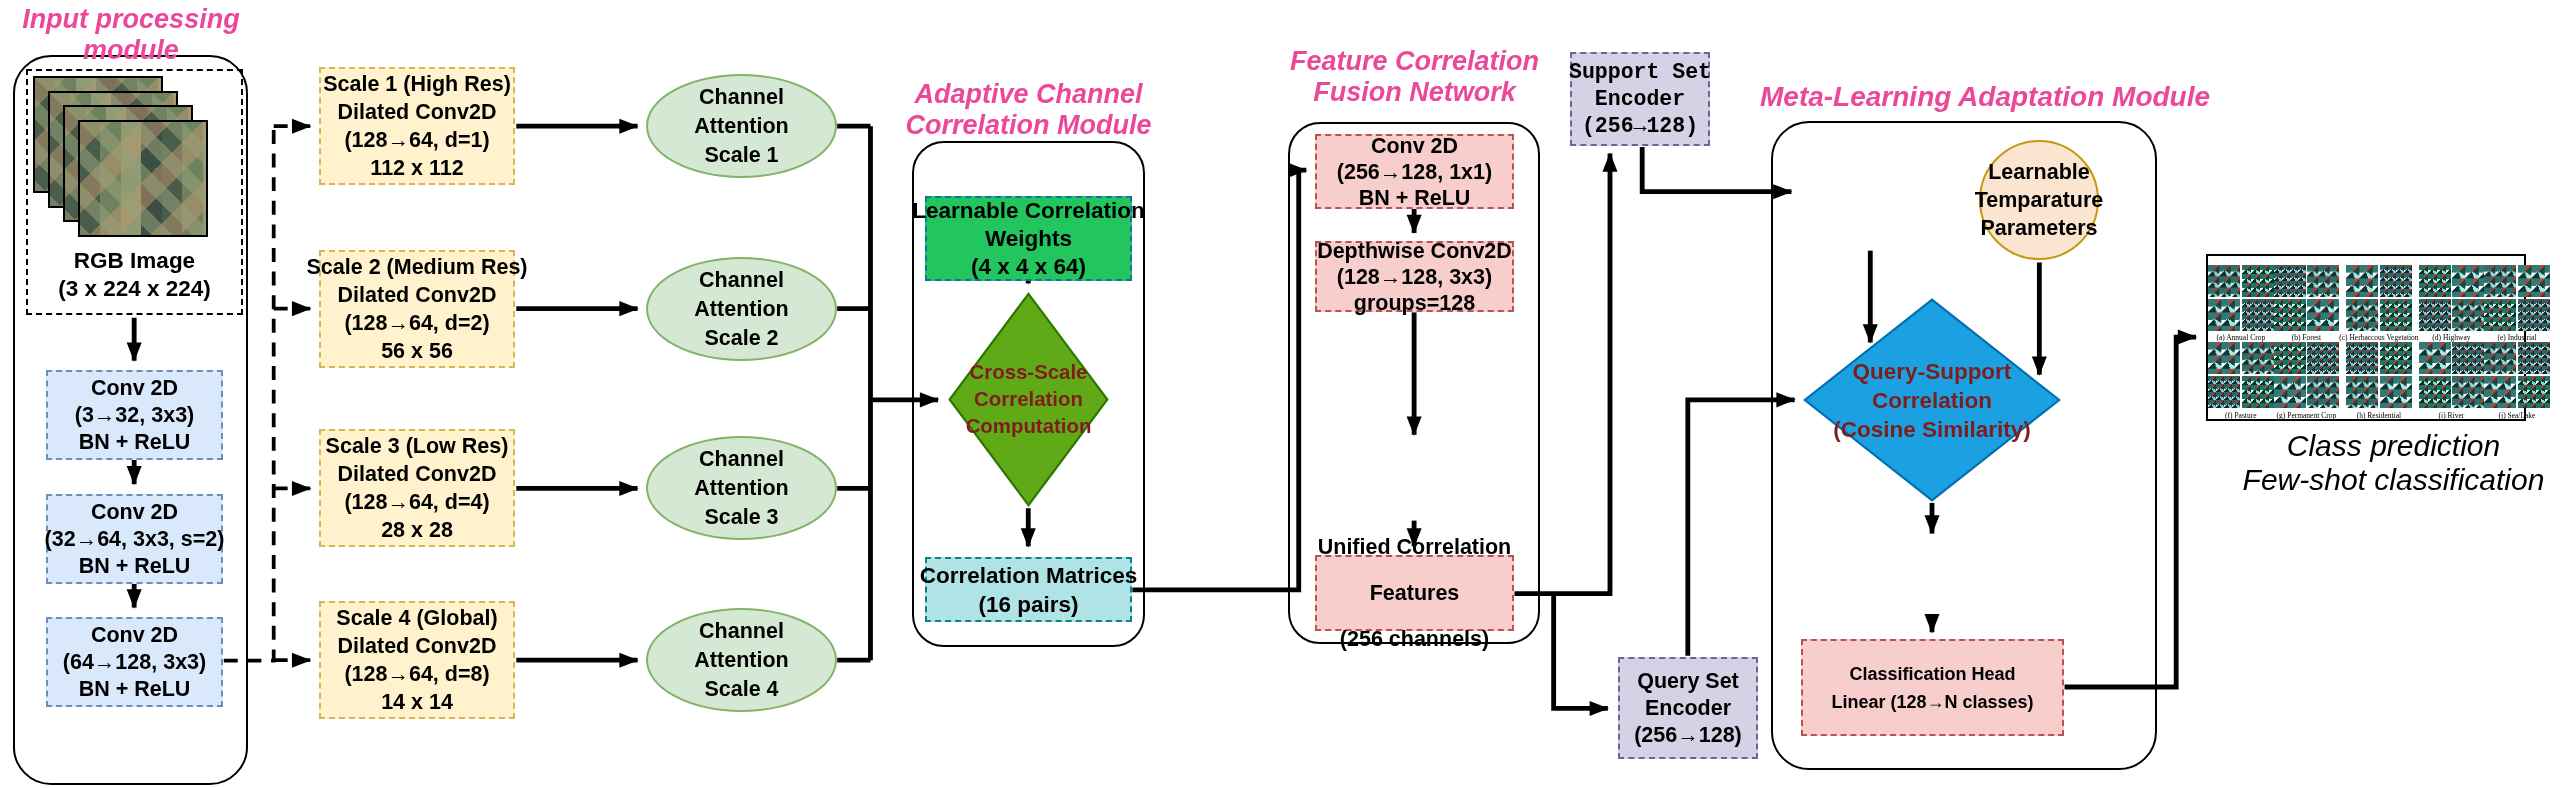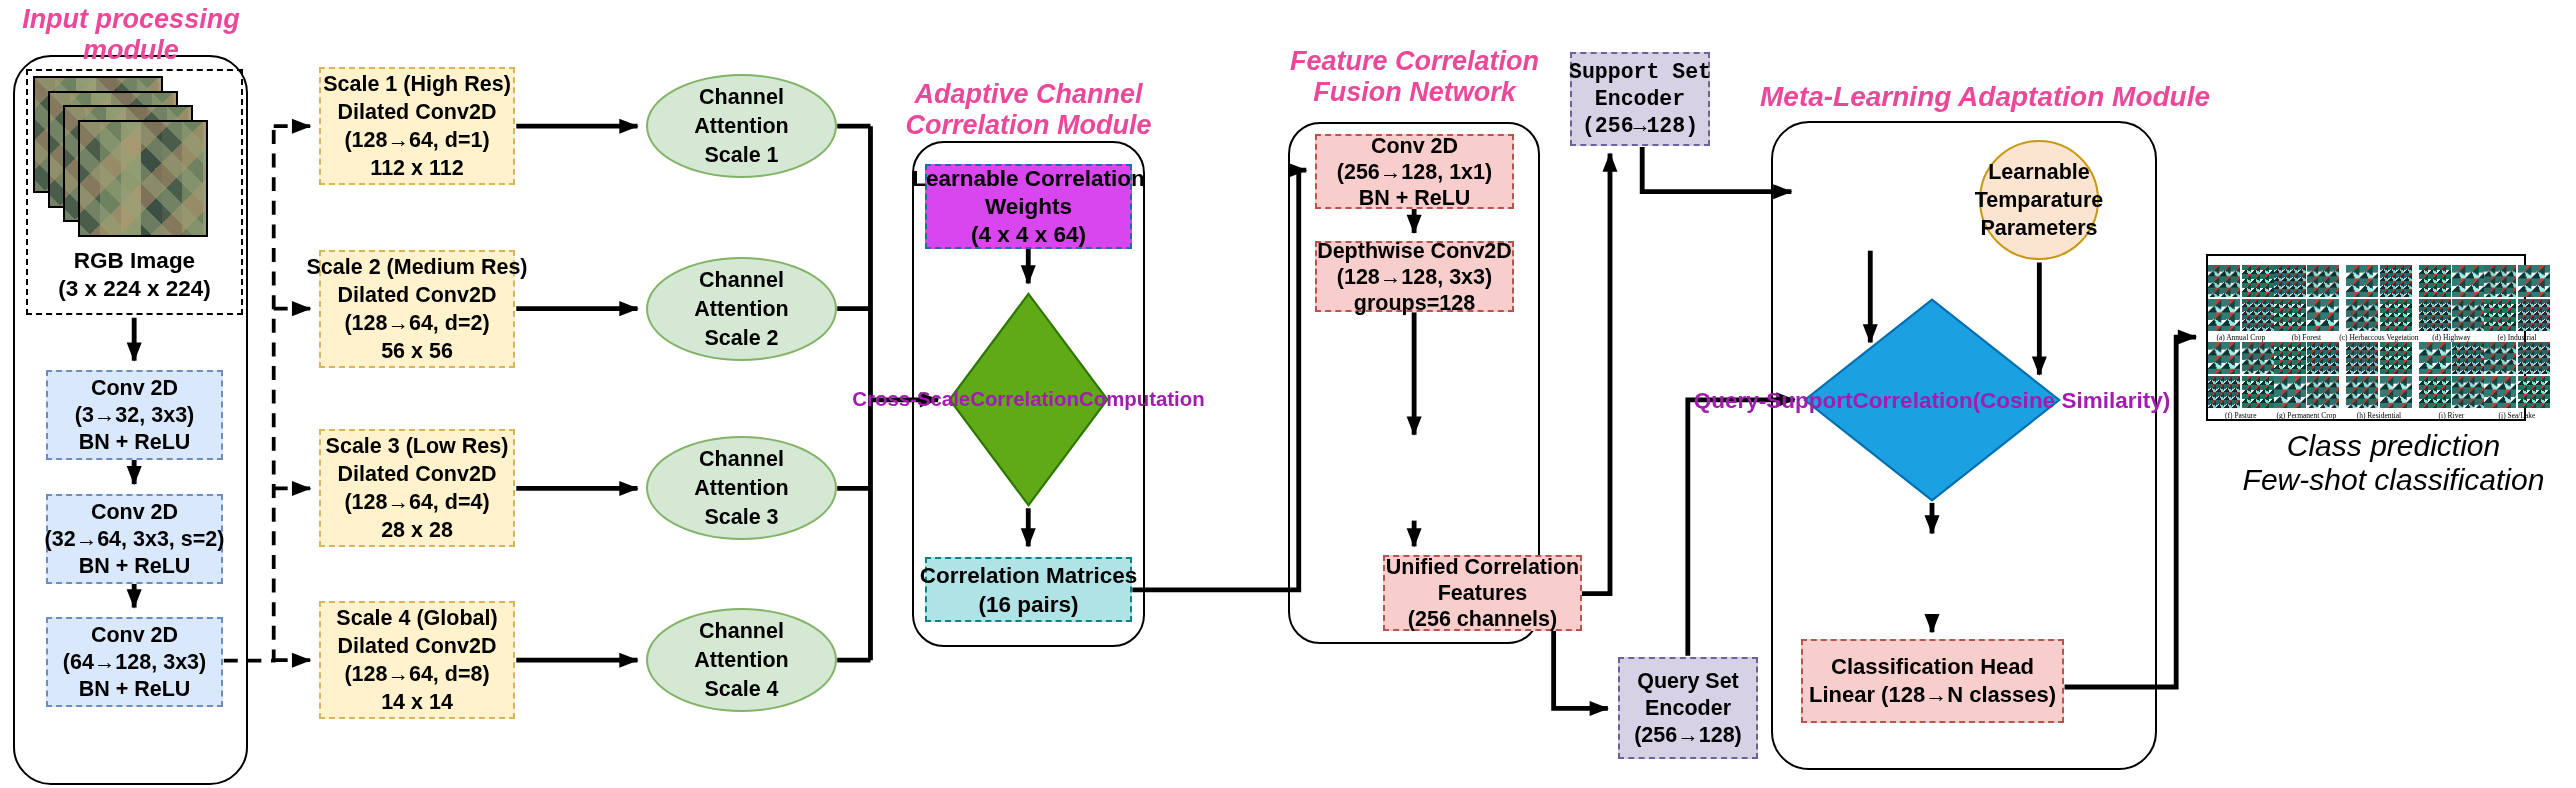--- a/index.html
+++ b/index.html
@@ -8,28 +8,28 @@
   svg.overlay{position:absolute;left:0;top:0;z-index:1;}
   .node{position:absolute;box-sizing:border-box;z-index:2;display:flex;flex-direction:column;align-items:center;justify-content:center;text-align:center;font-weight:bold;color:#000;}
   .node span{display:block;white-space:nowrap;}
   .container{position:absolute;box-sizing:border-box;border:2.7px solid #000;border-radius:38px;background:transparent;z-index:0;}
   .module-title{position:absolute;z-index:3;text-align:center;font-weight:bold;font-style:italic;color:#ec4899;}
   .module-title span{display:block;white-space:nowrap;}
   
   .conv{background:#DAE8FC;border:2.1px dashed #6C8EBF;font-size:21.5px;line-height:27px;}
   .scalebox{background:#FFF2CC;border:2.1px dashed #D6B656;font-size:21.5px;line-height:28px;}
   .ellipse{background:#D5E8D4;border:2.1px solid #82B366;border-radius:50%;font-size:21.5px;line-height:29px;}
-  .weights{background:#d946ef;border:2.1px dashed #10739E;font-size:22.5px;line-height:28px;}
+  .weights{background:#22c55e;border:2.1px dashed #10739E;font-size:22.5px;line-height:28px;margin-top:32px;}
   .matrices{background:#B0E3E6;border:2.1px dashed #0E8088;font-size:22.5px;line-height:29px;}
   .pink{background:#F8CECC;border:2.1px dashed #B85450;font-size:21.5px;line-height:26px;}
   .lav{background:#D7D1E5;border:2.1px dashed #6B639C;font-size:21.5px;line-height:27px;}
   .circle{background:#FBE5D1;border:2.7px solid #C79810;border-radius:50%;font-size:21.5px;line-height:28px;}
   .dwrap{position:absolute;z-index:2;}
   .dwrap svg{position:absolute;left:0;top:0;}
-  .dtext{position:absolute;left:0;top:0;right:0;bottom:0;display:flex;flex-direction:row;align-items:center;justify-content:center;text-align:center;font-weight:bold;color:#a21caf;}
+  .dtext{position:absolute;left:0;top:0;right:0;bottom:0;display:flex;flex-direction:column;align-items:center;justify-content:center;text-align:center;font-weight:bold;color:#7f1d1d;}
   .dtext span{display:block;white-space:nowrap;}
   
   .rgbbox{position:absolute;left:26px;top:69px;width:217px;height:246px;border:2.7px dashed #000;box-sizing:border-box;z-index:2;}
   .stack-img{position:absolute;width:130px;height:117px;border:2.1px solid #000;box-sizing:border-box;z-index:2;
     background:
       linear-gradient(45deg, rgba(150,160,120,.55) 25%, transparent 25%, transparent 50%, rgba(150,160,120,.55) 50%, rgba(150,160,120,.55) 75%, transparent 75%),
       linear-gradient(135deg, rgba(190,150,110,.5) 25%, transparent 25%, transparent 50%, rgba(190,150,110,.5) 50%, rgba(190,150,110,.5) 75%, transparent 75%),
       repeating-linear-gradient(90deg,#4a5d4b 0 20.4px,#6f8260 20.4px 41px,#8f9a70 41px 61px,#3c4f45 61px 82px);
     background-size:41px 41px,61px 61px,auto;}
   .stack-img:nth-child(2){filter:hue-rotate(-12deg) brightness(1.05);}
@@ -217,21 +217,21 @@
   <div class="node pink" style="left:1315px;top:134px;width:199px;height:75px;">
     <span>Conv 2D</span>
     <span>(256→128, 1x1)</span>
     <span>BN + ReLU</span>
   </div>
   <div class="node pink" style="left:1315px;top:241px;width:199px;height:71px;">
     <span>Depthwise Conv2D</span>
     <span>(128→128, 3x3)</span>
     <span>groups=128</span>
   </div>
-  <div class="node pink" style="left:1383px;top:555px;width:199px;height:76px;">
+  <div class="node pink" style="left:1315px;top:555px;width:199px;height:76px;gap:20px;">
     <span>Unified Correlation</span>
     <span>Features</span>
     <span>(256 channels)</span>
   </div>
 
   <div class="node lav" style="left:1570px;top:52px;width:140px;height:94px;font-family:Liberation Mono, monospace;">
     <span>Support Set</span>
     <span>Encoder</span>
     <span>(256→128)</span>
   </div>
@@ -253,21 +253,21 @@
   <div class="dwrap" style="left:1803px;top:298px;width:258px;height:204px;">
     <svg width="258" height="204" viewBox="0 0 480 380">
       <polygon points="240,3 477,190 240,377 3,190" fill="#1BA1E2" stroke="#006EAF" stroke-width="4"></polygon>
     </svg>
     <div class="dtext" style="font-size:22.5px;line-height:29px;">
       <span>Query-Support</span>
       <span>Correlation</span>
       <span>(Cosine Similarity)</span>
     </div>
   </div>
-  <div class="node pink" style="left:1801px;top:639px;width:263px;height:84px;font-size:22px;line-height:28px;">
+  <div class="node pink" style="left:1801px;top:639px;width:263px;height:97px;font-size:18px;line-height:28px;">
     <span>Classification Head</span>
     <span>Linear (128→N classes)</span>
   </div>
 
   <div class="outgrid">
     <div class="gcell">
       <div class="tiles">
           <div class="sat"></div>
           <div class="sat v2"></div>
           <div class="sat v3"></div>

